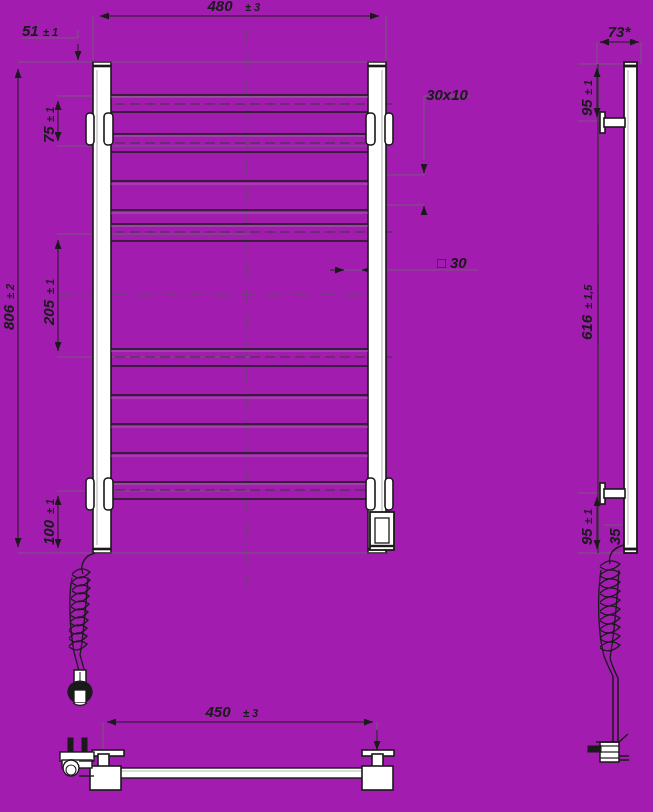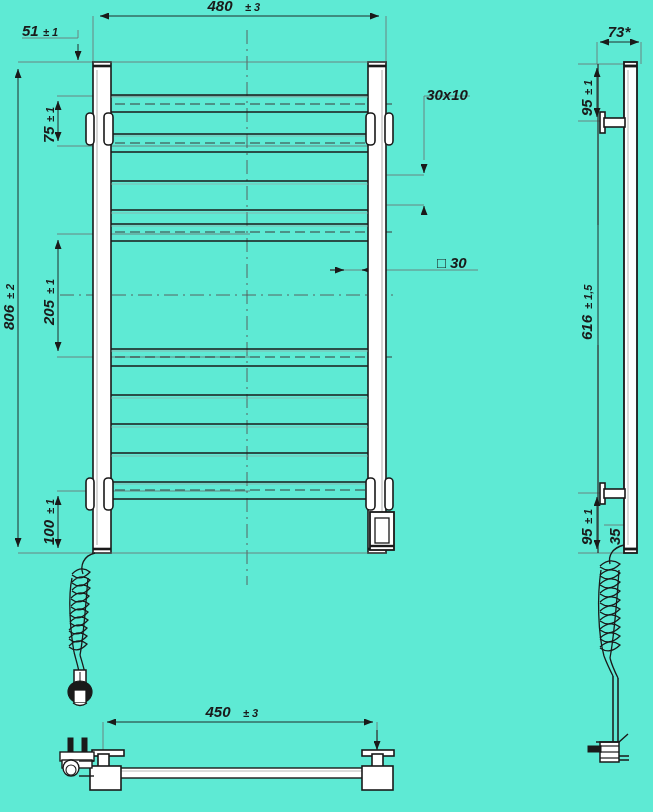--- a/index.html
+++ b/index.html
@@ -1,19 +1,19 @@
 <!DOCTYPE html>
 <html><head>
 <meta charset="utf-8">
 <title>Technical Drawing</title>
 <style>
   html,body{margin:0;padding:0;background:#ffffff;}
   body{width:653px;height:812px;overflow:hidden;
        font-family:"Liberation Sans", sans-serif;}
-  #sheet{position:relative;width:653px;height:812px;background:#5eead4;}
+  #sheet{position:relative;width:653px;height:812px;background:#a21caf;}
   svg{display:block;}
   .dimtxt{font-family:"Liberation Sans", sans-serif;font-size:15px;
           font-style:italic;fill:#1a1a1a;font-weight:600;}
   .dimtol{font-family:"Liberation Sans", sans-serif;font-size:11px;
           font-style:italic;fill:#1a1a1a;font-weight:600;}
 </style>
 </head>
 <body>
 
 <div id="sheet">

